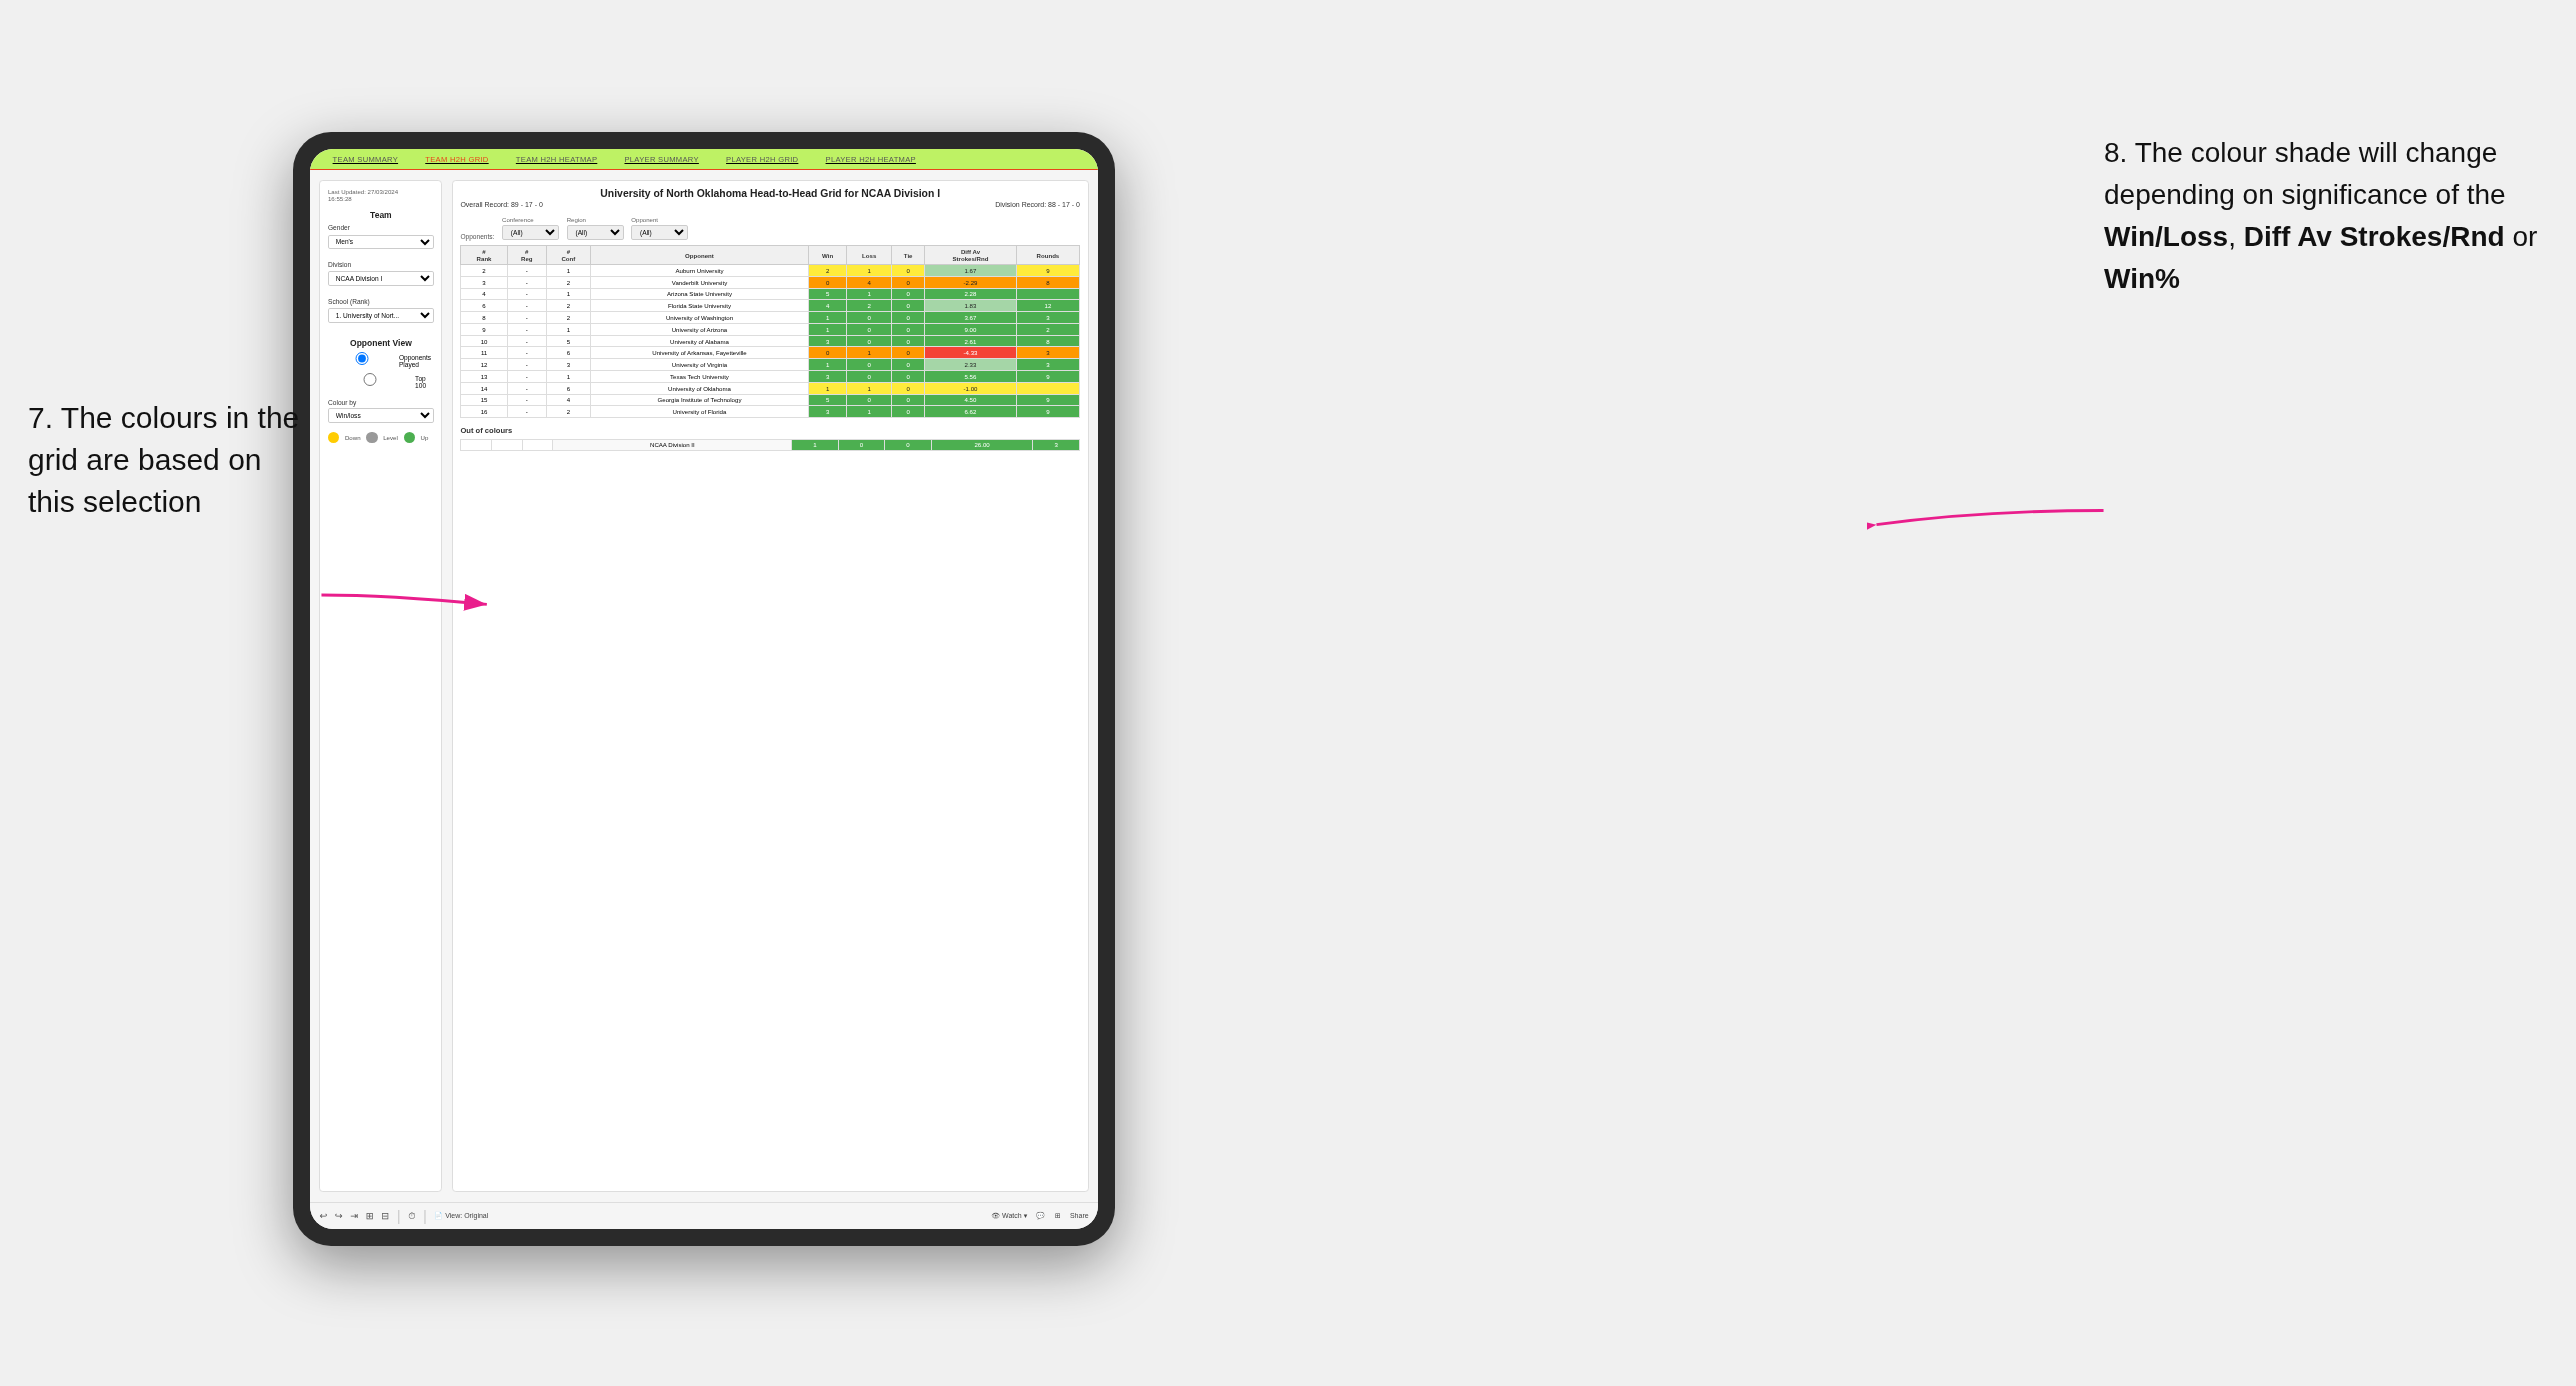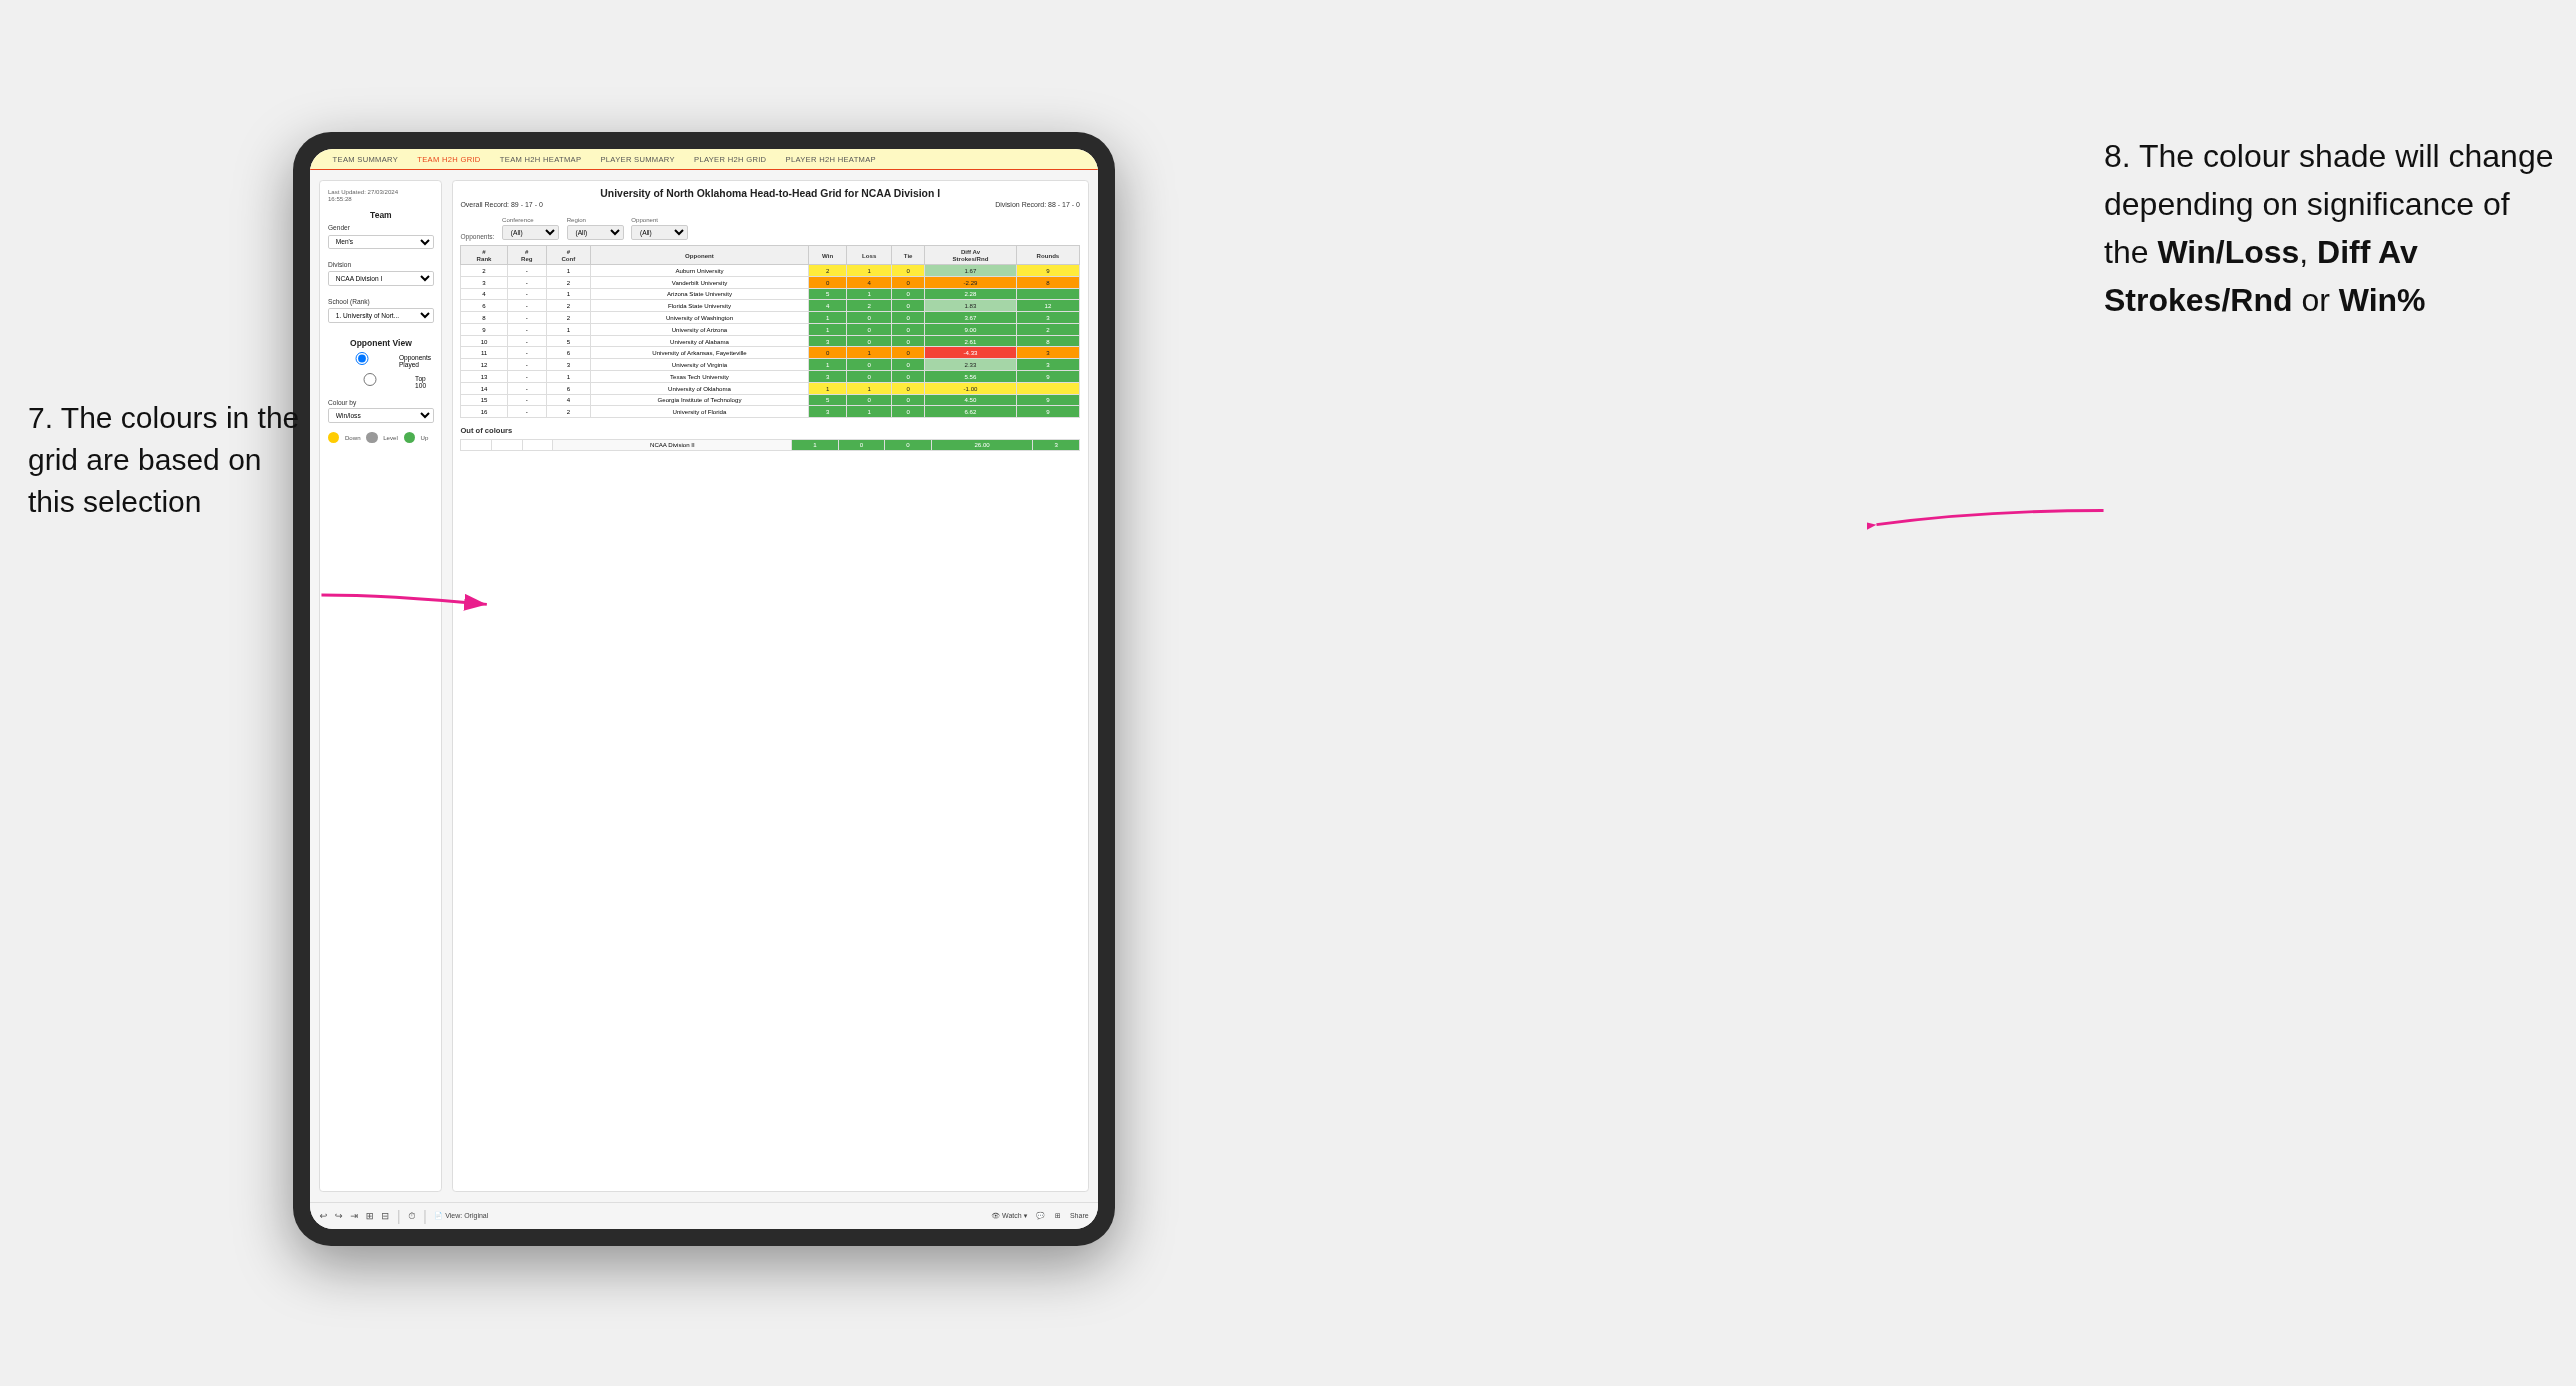--- a/index.html
+++ b/index.html
@@ -22,21 +22,21 @@
       line-height: 1.4;
       color: #111;
     }
 
     
     .annotation-right {
       position: absolute;
       right: 19px;
       top: 132px;
       width: 453px;
-      font-size: 32px;
+      font-size: 28px;
       line-height: 1.5;
       color: #111;
     }
     .annotation-right strong {
       font-weight: 800;
     }
 
     
     .tablet-frame {
       position: absolute;
@@ -99,26 +99,27 @@
     .nav-spacer { flex: 1; }
     .sign-out {
       font-size: 8.5px;
       color: #444;
       border-left: 0.9px solid #ccc;
       padding-left: 9.4px;
     }
 
     
     .sub-nav {
-      background: #fef9c3;
+      background: #bef264;
       border-bottom: 1.9px solid #e8451a;
       padding: 0 15px;
       display: flex;
-      gap: 4px;
+      gap: 12px;
       flex-shrink: 0;
+      text-decoration: underline;
     }
     .sub-nav-item {
       font-size: 7.6px;
       color: #555;
       padding: 5.7px 7.6px;
       cursor: pointer;
       text-transform: uppercase;
       letter-spacing: 0.3px;
     }
     .sub-nav-item.active {

